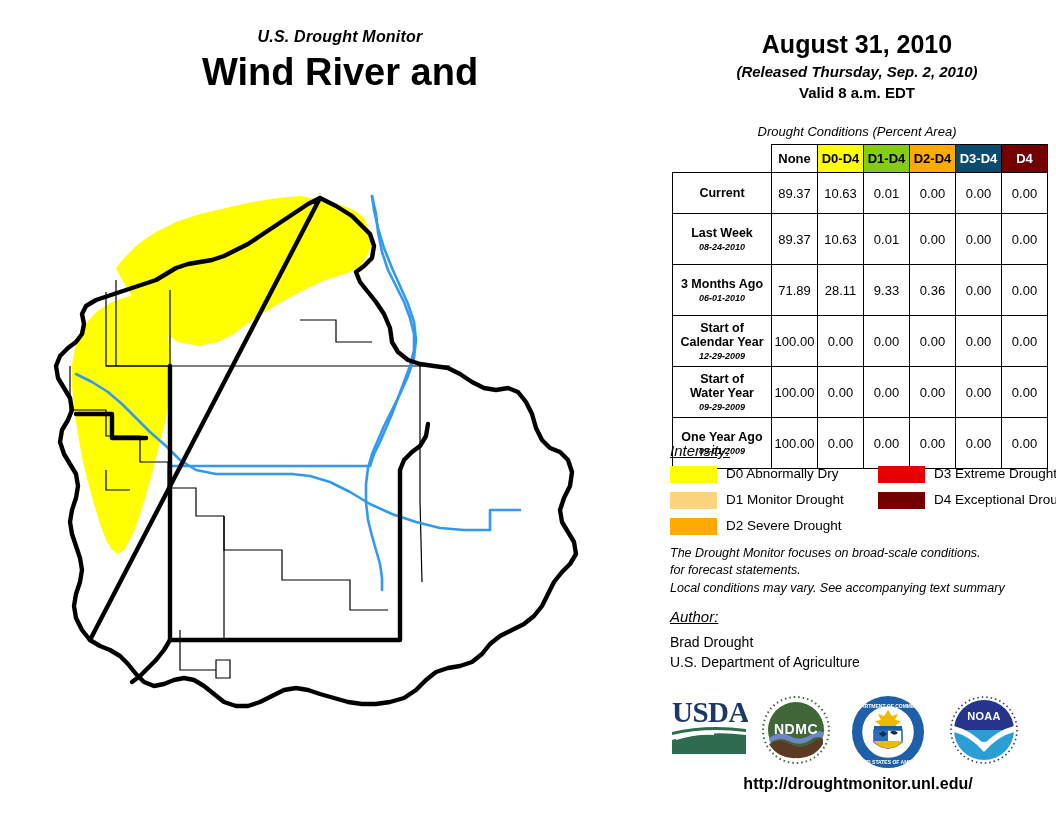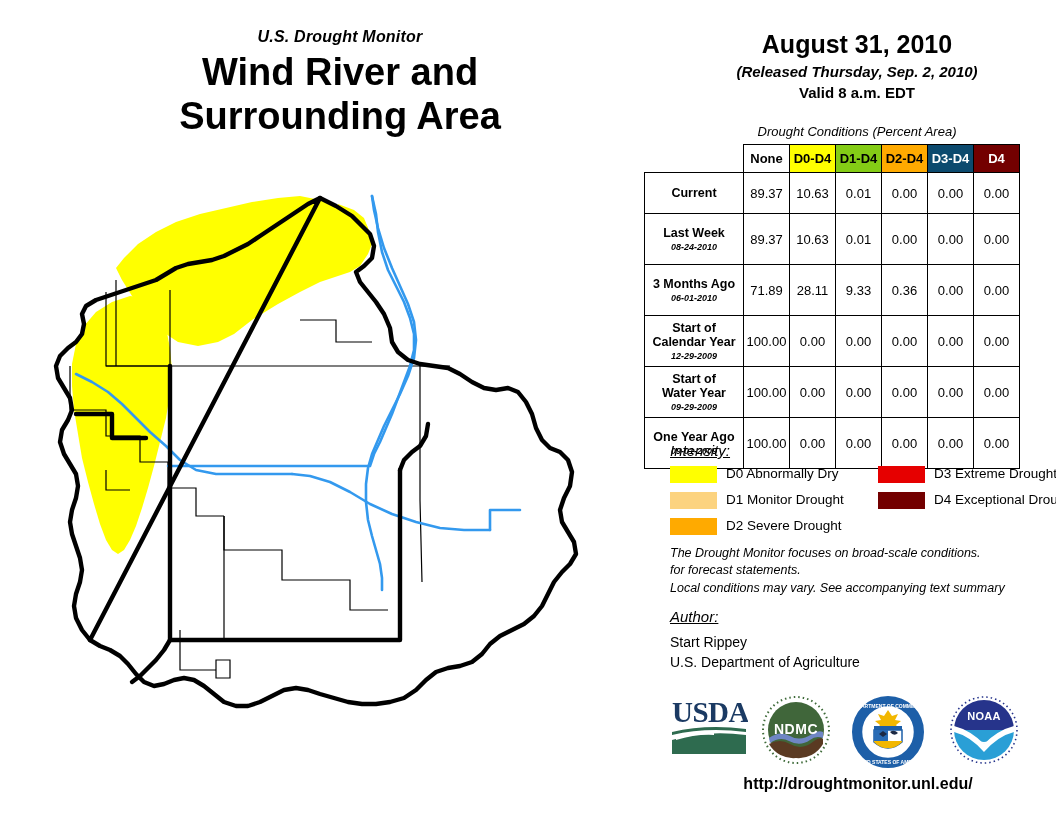--- a/index.html
+++ b/index.html
@@ -66,21 +66,21 @@
   #table-caption {
     position: absolute;
     left: 666px; top: 124px;
     width: 382px;
     text-align: center;
     font-size: 13px;
     font-style: italic;
   }
   #cond-table {
     position: absolute;
-    left: 644px; top: 144px;
+    left: 672px; top: 144px;
     border-collapse: collapse;
     font-size: 12px;
     padding-left: 34px;
   }
   #cond-table th, #cond-table td {
     border: 1px solid #000000;
     text-align: center;
     vertical-align: middle;
     padding: 0;
   }
@@ -183,21 +183,20 @@
 </style>
 </head>
 <body>
 
 <div class="page">
 
   <div id="title-block">
     <div id="dm-subtitle">U.S. Drought Monitor</div>
     <div id="region-title">
       <div>Wind River and</div>
-      <div>Surrounding Area</div>
     </div>
   </div>
 
   <div id="date-block">
     <div id="release-date">August 31, 2010</div>
     <div id="released-line">(Released Thursday, Sep. 2, 2010)</div>
     <div id="valid-line">Valid 8 a.m. EDT</div>
   </div>
 
   <div id="table-caption">Drought Conditions (Percent Area)</div>
@@ -317,21 +316,21 @@
   </div>
 
   <div id="legend-note">
     <div>The Drought Monitor focuses on broad-scale conditions.</div>
     <div>for forecast statements.</div>
     <div>Local conditions may vary. See accompanying text summary</div>
   </div>
 
   <div id="author-block">
     <div class="section-head">Author:</div>
-    <div class="line">Start Rippey</div>
+    <div class="line">Brad Drought</div>
     <div class="line">U.S. Department of Agriculture</div>
   </div>
 
   <div id="logo-row">
 
     <div class="logo" style="left:4px;">
       <svg width="78" height="62" viewBox="0 0 78 62">
         <text x="2" y="28" font-family="Liberation Serif, serif" font-size="29" font-weight="bold" fill="#1b3a63" letter-spacing="-0.5">USDA</text>
         <path d="M2 38 Q36 30 76 35 L76 38 Q36 33 2 41 Z" fill="#2e6b4f"></path>
         <path d="M2 46 Q36 36 76 41 L76 60 L2 60 Z" fill="#2e6b4f"></path>

